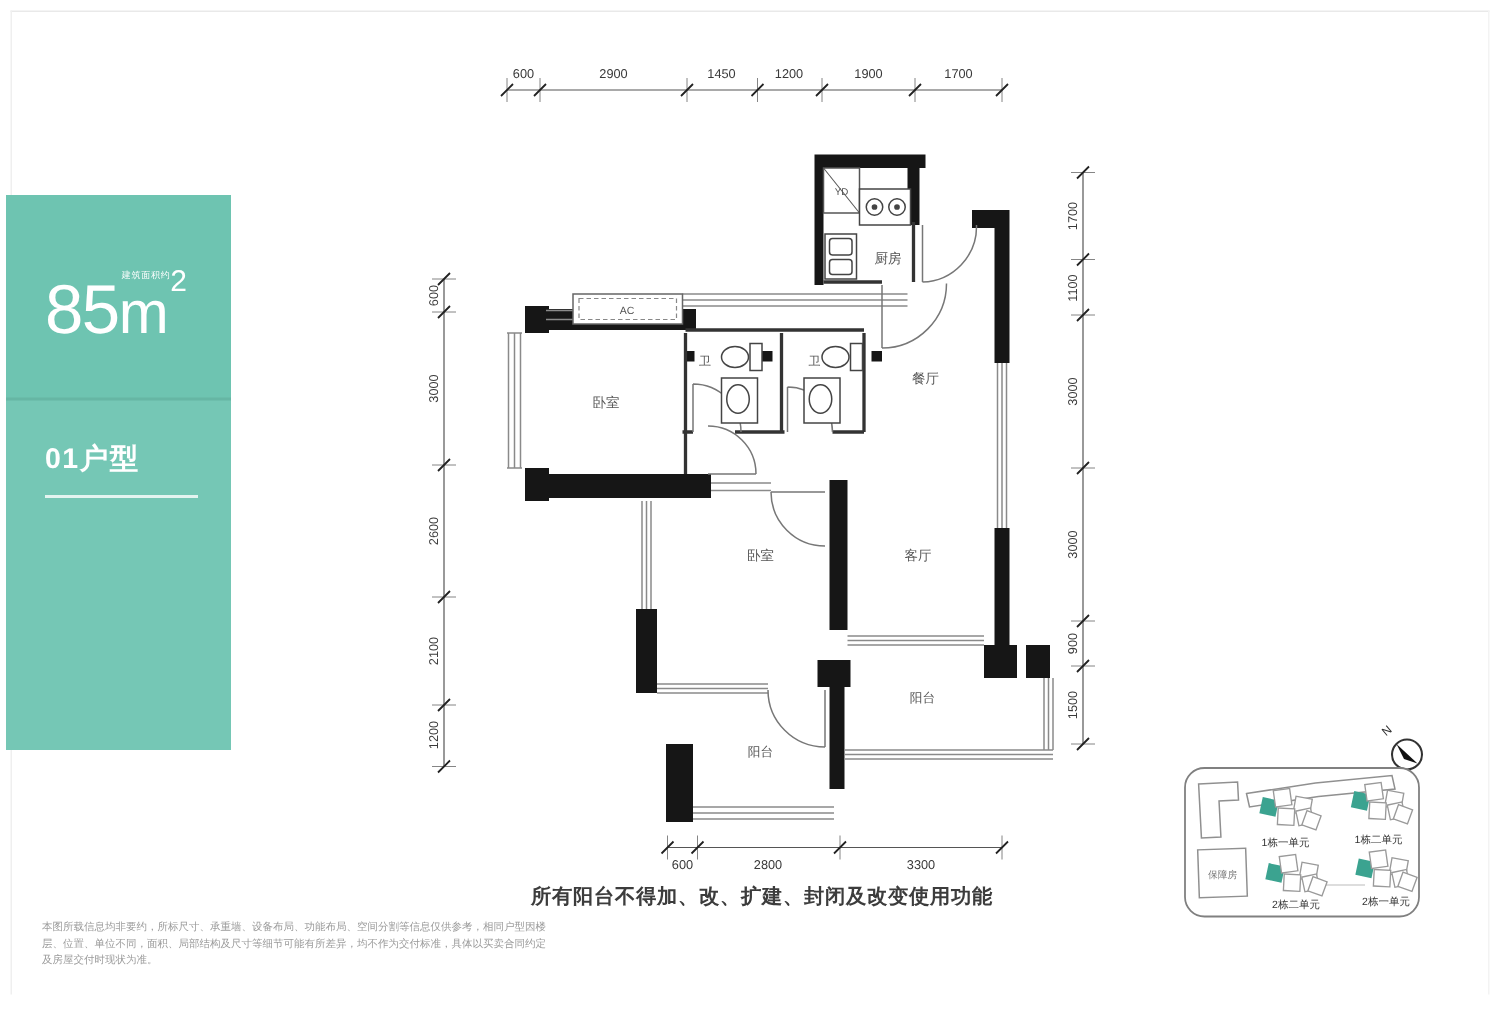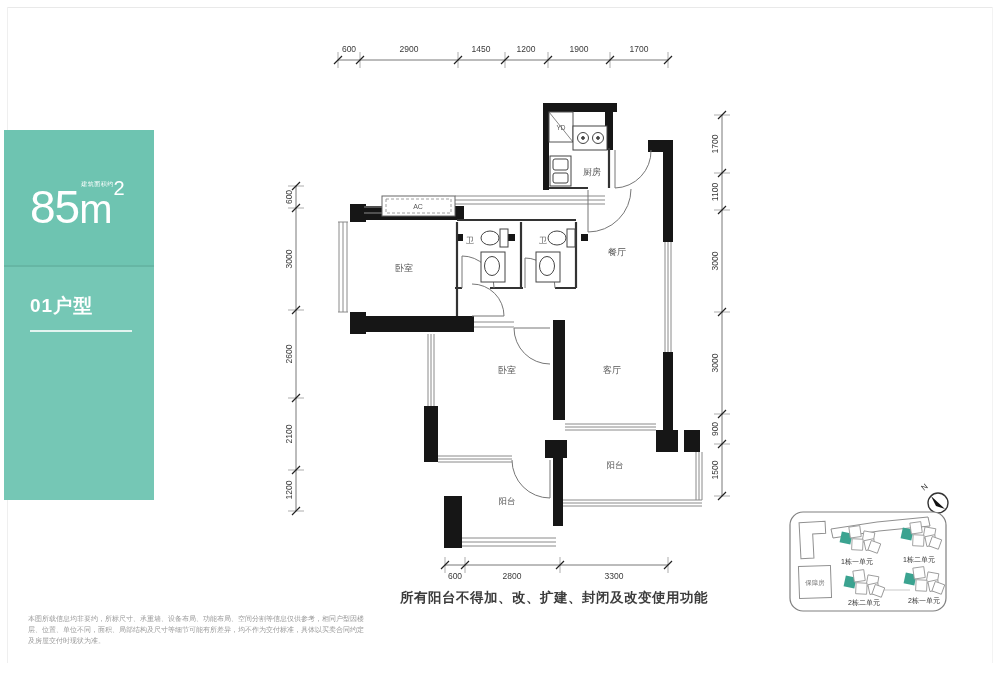--- a/index.html
+++ b/index.html
@@ -15,21 +15,21 @@
   .panel .lower{position:absolute;left:0;right:0;top:137px;bottom:0;background:rgba(255,255,255,.05);}
   .area{position:absolute;left:26px;top:48px;white-space:nowrap;line-height:1;}
   .area .num{font-size:46px;letter-spacing:-1px;}
   .area .mwrap{display:inline-block;vertical-align:baseline;position:relative;}
   .area .note{position:absolute;left:2px;top:-8px;font-size:6px;letter-spacing:.5px;white-space:nowrap;}
   .area .unit{font-size:40px;}
   .area sup{font-size:20px;vertical-align:28px;margin-left:1px;}
   .unit-type{position:absolute;left:26px;top:163px;font-size:19px;letter-spacing:1px;font-weight:bold;}
   .underline{position:absolute;left:26px;top:200px;width:102px;height:1.5px;background:rgba(255,255,255,.8);}
 
-  .warning{position:absolute;left:308px;top:589px;width:400px;text-align:right;
+  .warning{position:absolute;left:308px;top:589px;width:400px;text-align:center;
            font-size:13.5px;font-weight:600;color:#3c3c3c;letter-spacing:.5px;}
   .disclaimer{position:absolute;left:28px;top:613px;width:342px;font-size:7px;line-height:11px;color:#9a9a9a;}
 
   svg{position:absolute;left:0;top:0;}
   svg text{font-family:"Liberation Sans","DejaVu Sans",sans-serif;}
   .dim-text{fill:#3a3a3a;font-size:8.5px;}
   .room-text{fill:#555;font-size:9px;}
   .tiny-text{fill:#555;}
 </style>
 </head>

